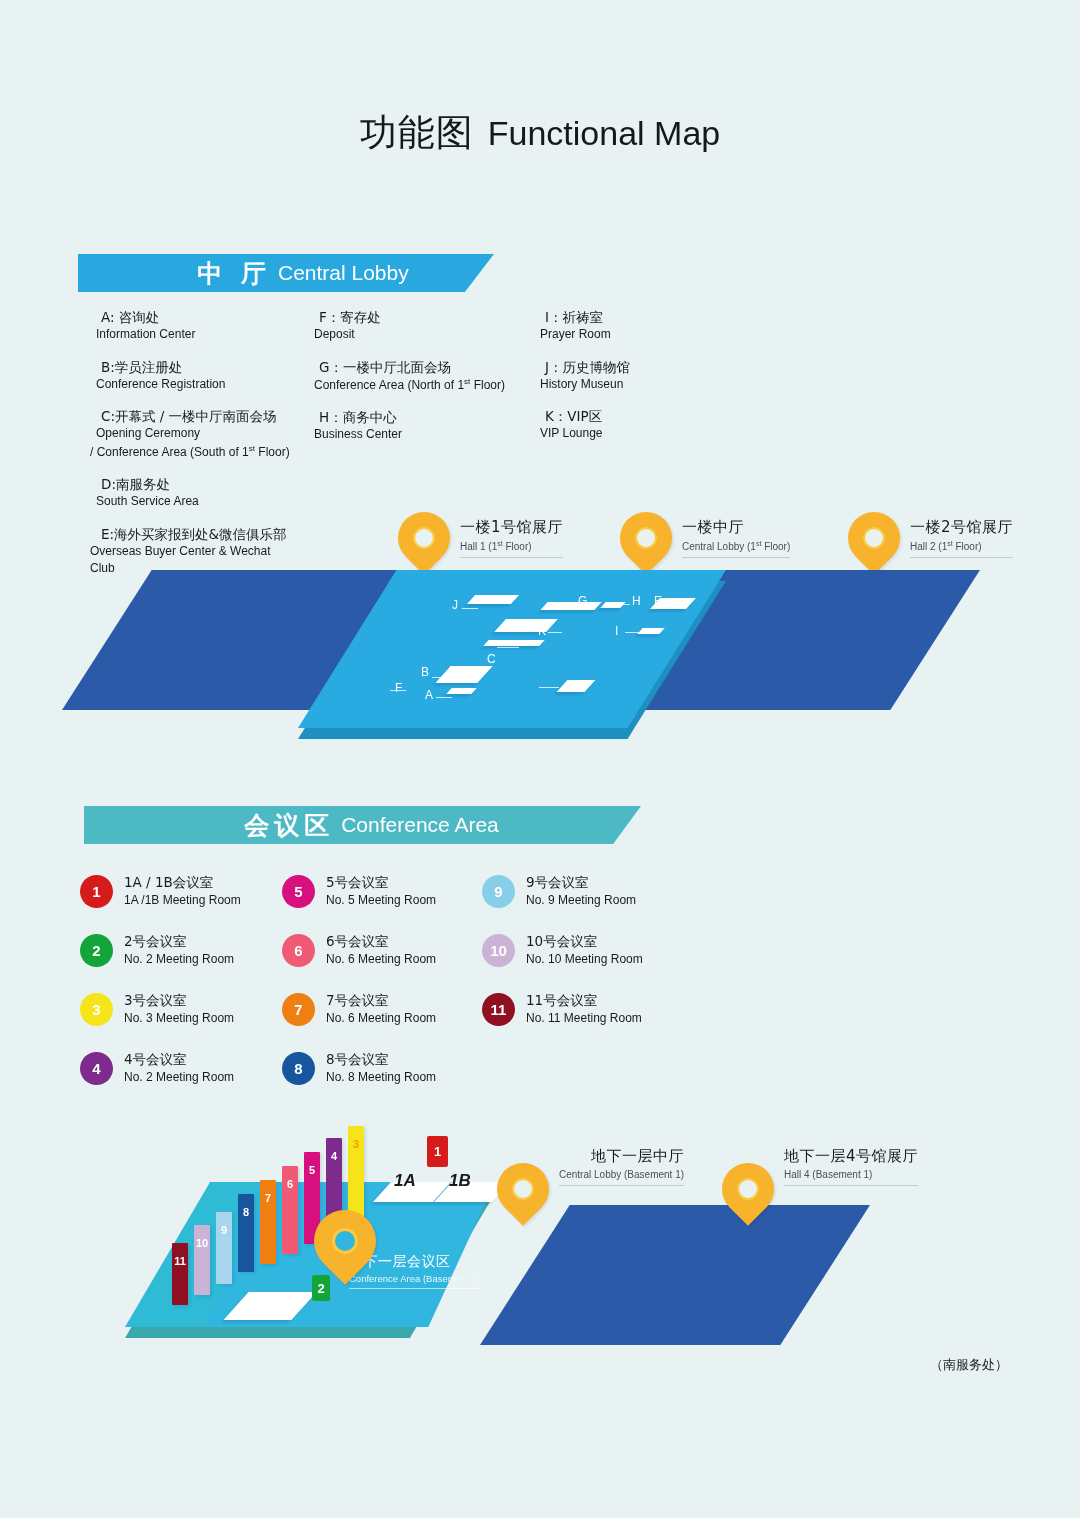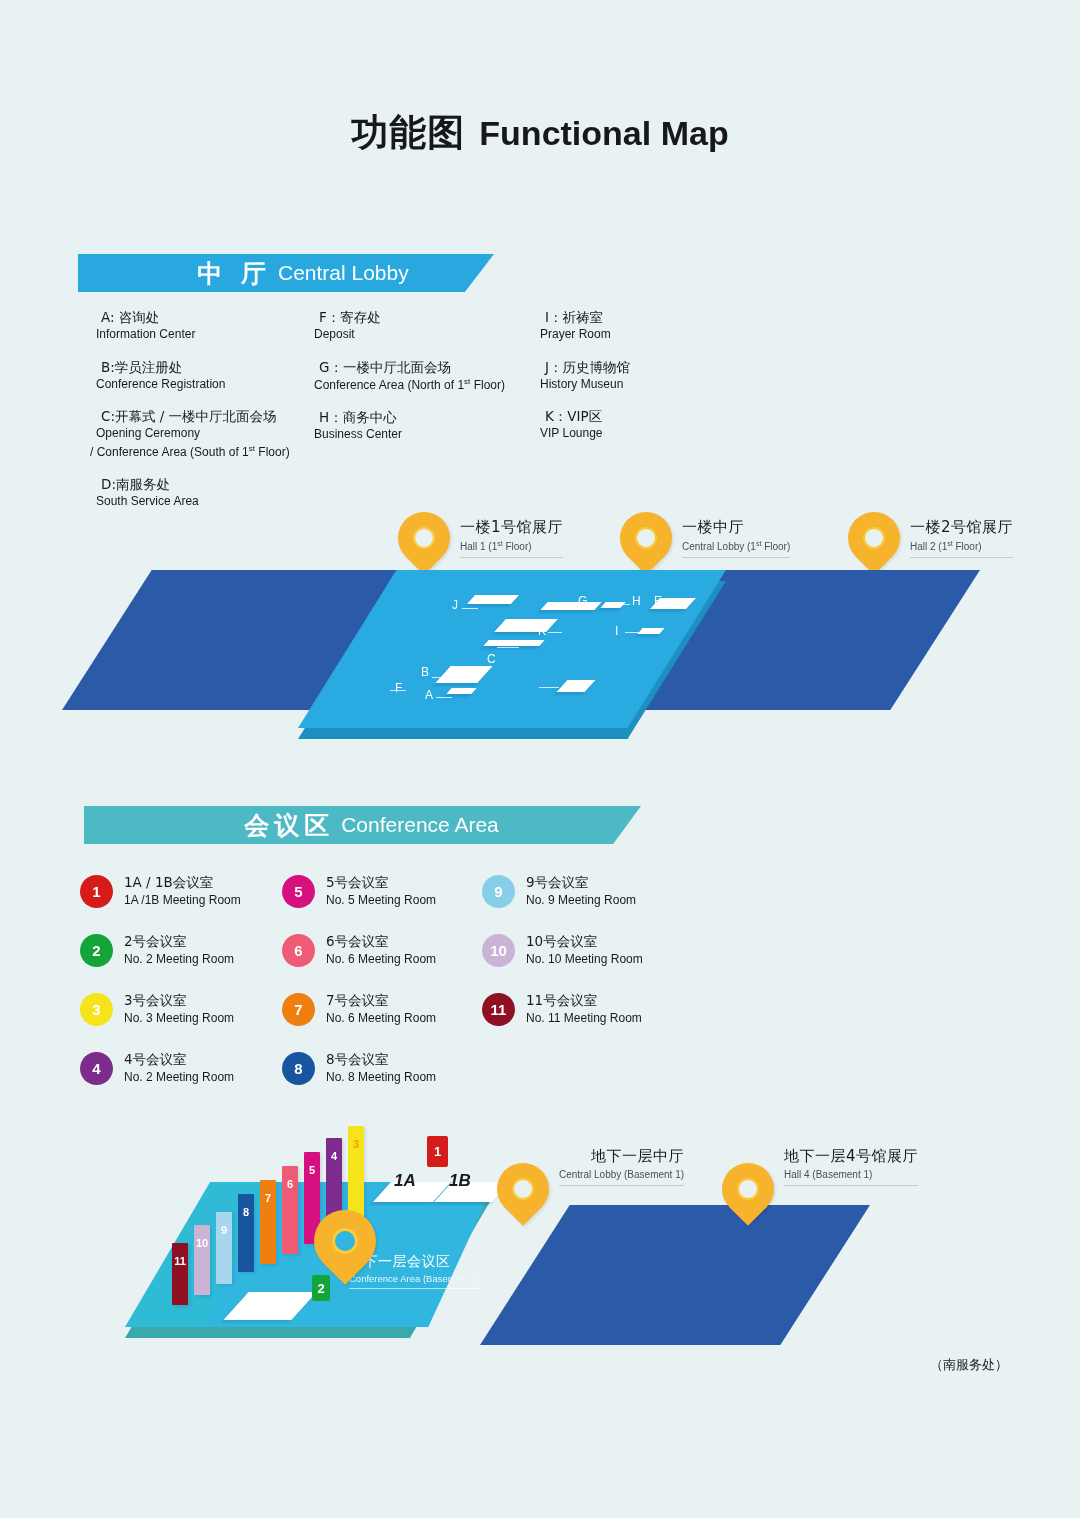--- a/index.html
+++ b/index.html
@@ -11,25 +11,25 @@
     overflow: hidden;
   }
   .page { position: relative; width: 1080px; height: 1518px; background: #e9f2f2; }
 
   
   .title-row {
     position: absolute; left: 0; top: 108px; width: 1080px;
     text-align: center; white-space: nowrap;
   }
   .title-cn {
-    font-size: 37px; font-weight: 700; color: #17181a; letter-spacing: 1px;
+    font-size: 37px; font-weight: 400; color: #17181a; letter-spacing: 1px;
     font-family: "DejaVu Sans", "Liberation Sans", sans-serif;
   }
   .title-en {
-    font-size: 34px; font-weight: 700; color: #17181a; margin-left: 14px;
+    font-size: 34px; font-weight: 400; color: #17181a; margin-left: 14px;
     font-family: "Liberation Sans", sans-serif;
   }
 
   
   .banner {
     position: absolute; height: 38px; display: flex;
     align-items: center; justify-content: center;
     color: #ffffff; white-space: nowrap;
   }
   .banner-lobby {
@@ -205,32 +205,38 @@
       <div class="legend-en">Information Center</div>
     </div>
     <div class="legend-item">
       <div class="legend-cn">
         <span>B:</span><span>学员注册处</span>
       </div>
       <div class="legend-en">Conference Registration</div>
     </div>
     <div class="legend-item">
       <div class="legend-cn">
-        <span>C:</span><span>开幕式 / 一楼中厅北面会场</span>
+        <span>C:</span><span>开幕式 / 一楼中厅南面会场</span>
       </div>
       <div class="legend-en">Opening Ceremony</div>
       <div class="legend-en" style="padding-left:10px">
         <span id="c-line2">/ Conference Area (South of 1<sup>st</sup> Floor)</span>
       </div>
     </div>
     <div class="legend-item">
       <div class="legend-cn">
         <span>D:</span><span>南服务处</span>
       </div>
       <div class="legend-en">South Service Area</div>
+    </div>
+    <div class="legend-item">
+      <div class="legend-cn">
+        <span>E:</span><span>海外买家报到处&amp;微信俱乐部</span>
+      </div>
+      <div class="legend-en" style="padding-left:10px">Overseas Buyer Center &amp; Wechat Club</div>
     </div>
   </div>
 
   <div class="legend legend-c2">
     <div class="legend-item">
       <div class="legend-cn">
         <span>F：</span><span>寄存处</span>
       </div>
       <div class="legend-en">Deposit</div>
     </div>

